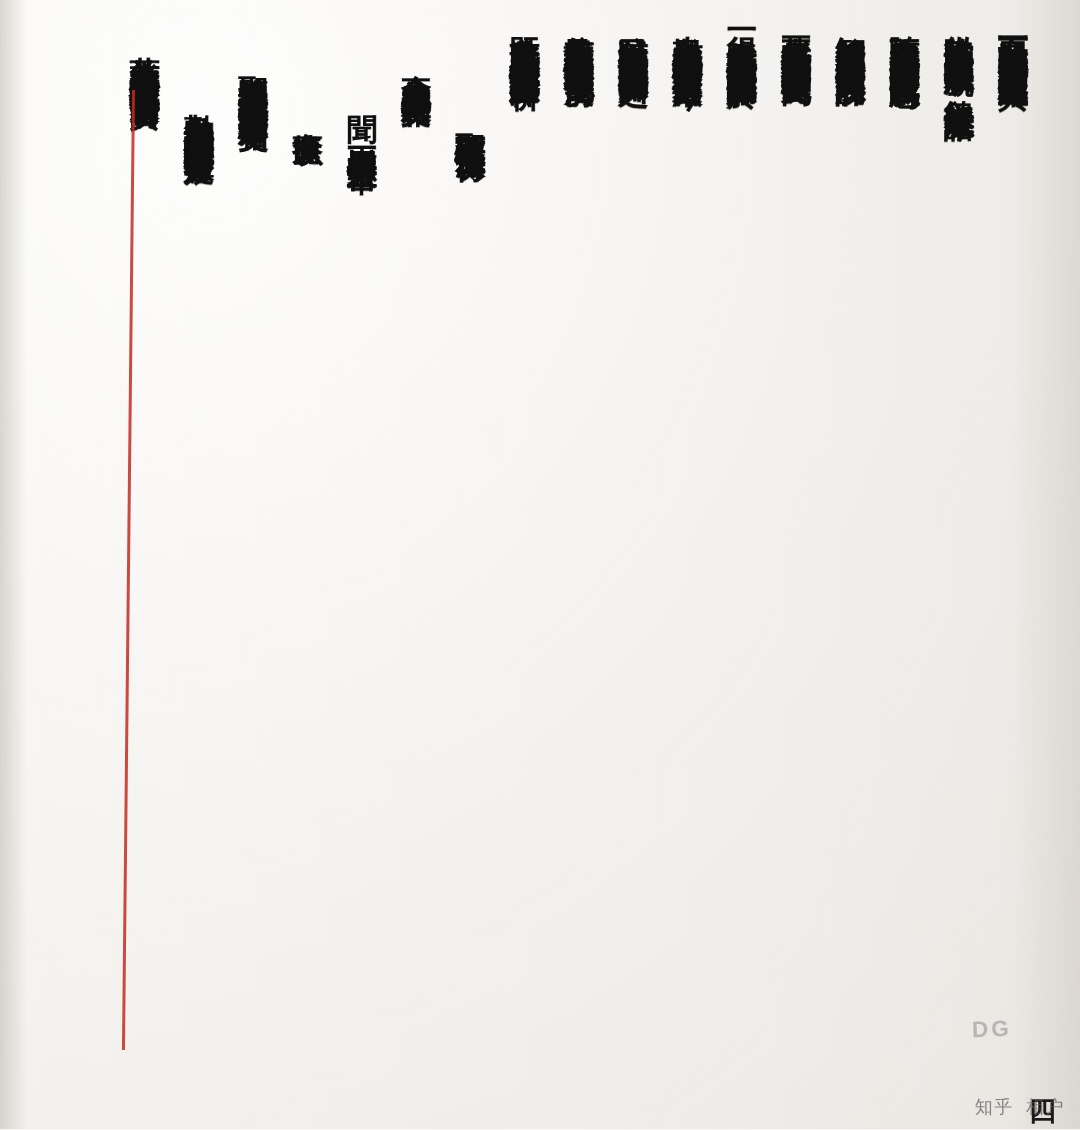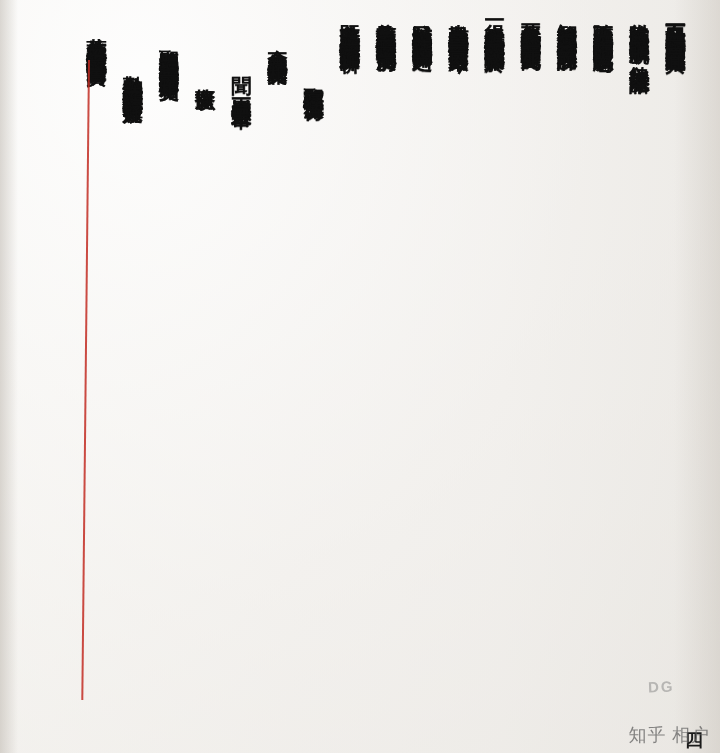--- a/index.html
+++ b/index.html
@@ -100,23 +100,23 @@
     color: rgba(120,120,120,0.45);
     font-family: "Liberation Sans", sans-serif;
     font-weight: 700;
     transform: rotate(-2deg);
   }
   
   #site-watermark {
     position: absolute;
     right: 10px;
     bottom: 6px;
-    font-size: 18px;
+    font-size: 12px;
     color: rgba(95,95,95,0.75);
-    font-family: Liberation Serif, serif;
+    font-family: Liberation Mono, monospace;
     letter-spacing: 1px;
   }
   
   #binding {
     position: absolute;
     left: 0; top: 0;
     width: 18px; height: 100%;
     background: linear-gradient(90deg, rgba(190,184,176,0.55) 0%, rgba(240,238,234,0) 100%);
     pointer-events: none;
   }

